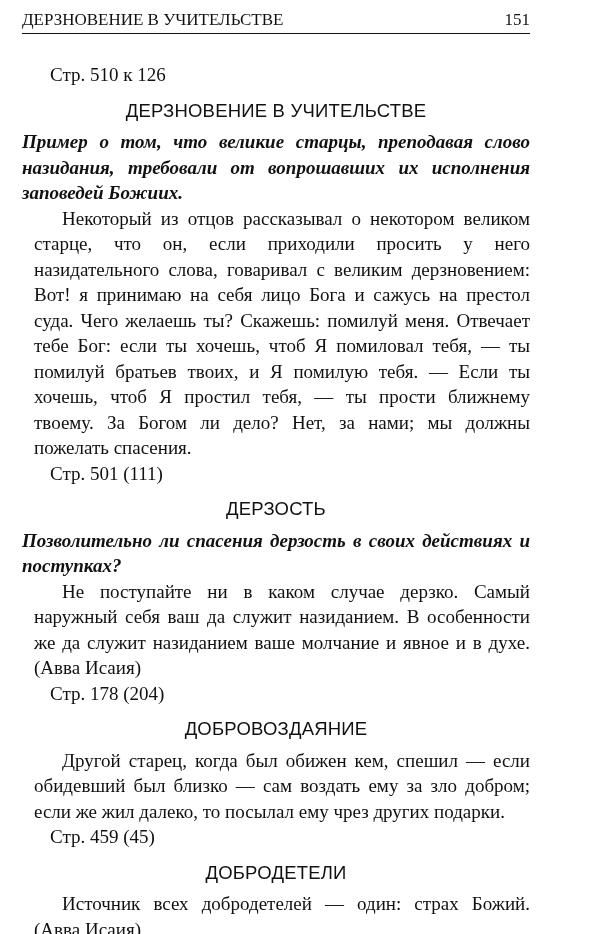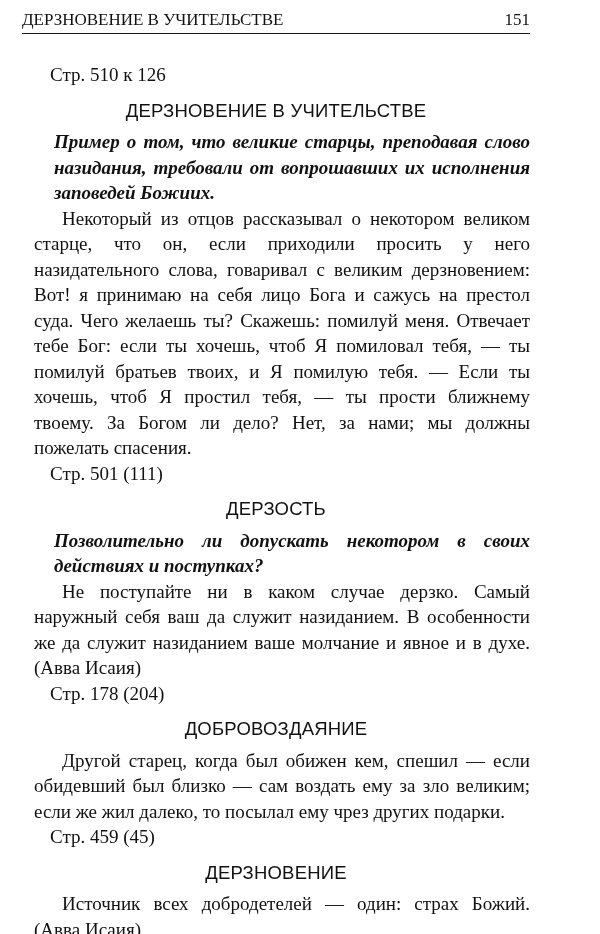--- a/index.html
+++ b/index.html
@@ -7,21 +7,21 @@
   .page { position: absolute; left: 0; top: 0; width: 552px; height: 934px; }
   .running-head {
     position: absolute; left: 22px; right: 22px; top: 6px; height: 28px;
     border-bottom: 1.5px solid #111;
     font-family: "Liberation Serif", serif; font-size: 17px;
     display: flex; justify-content: space-between; align-items: flex-end; padding-bottom: 3px; box-sizing: border-box;
   }
   .content { position: absolute; left: 22px; right: 22px; top: 62px; font-family: "Liberation Serif", serif; font-size: 19px; line-height: 25.5px; }
   .ref { padding-left: 28px; }
   .heading { text-align: center; font-family: "Liberation Sans", sans-serif; font-size: 18.5px; margin: 10px 0 6px 0; letter-spacing: 0.2px; }
-  .question { font-style: italic; font-weight: bold; text-align: justify; text-align-last: left; margin-left: 32px; }
+  .question { font-style: italic; font-weight: bold; text-align: justify; text-align-last: left; }
   .body-text { text-indent: 28px; text-align: justify; text-align-last: left; margin-left: 12px; }
   p { margin: 0; }
 </style>
 </head>
 <body>
 
 <div class="page">
   <div class="running-head">
     <span>ДЕРЗНОВЕНИЕ В УЧИТЕЛЬСТВЕ</span>
     <span>151</span>
@@ -32,30 +32,30 @@
 
     <div>
       <p class="heading">ДЕРЗНОВЕНИЕ В УЧИТЕЛЬСТВЕ</p>
       <p class="question">Пример о том, что великие старцы, преподавая слово назидания, требовали от вопрошавших их исполнения заповедей Божиих.</p>
       <p class="body-text">Некоторый из отцов рассказывал о некотором великом старце, что он, если приходили просить у него назидательного слова, говаривал с великим дерзновением: Вот! я принимаю на себя лицо Бога и сажусь на престол суда. Чего желаешь ты? Скажешь: помилуй меня. Отвечает тебе Бог: если ты хочешь, чтоб Я помиловал тебя, — ты помилуй братьев твоих, и Я помилую тебя. — Если ты хочешь, чтоб Я простил тебя, — ты прости ближнему твоему. За Богом ли дело? Нет, за нами; мы должны пожелать спасения.</p>
       <p class="ref">Стр. 501 (111)</p>
     </div>
 
     <div>
       <p class="heading">ДЕРЗОСТЬ</p>
-      <p class="question">Позволительно ли допускать некотором в своих действиях и поступках?</p>
+      <p class="question">Позволительно ли спасения дерзость в своих действиях и поступках?</p>
       <p class="body-text">Не поступайте ни в каком случае дерзко. Самый наружный себя ваш да служит назиданием. В особенности же да служит назиданием ваше молчание и явное и в духе. (Авва Исаия)</p>
       <p class="ref">Стр. 178 (204)</p>
     </div>
 
     <div>
       <p class="heading">ДОБРОВОЗДАЯНИЕ</p>
-      <p class="body-text">Другой старец, когда был обижен кем, спешил — если обидевший был близко — сам воздать ему за зло великим; если же жил далеко, то посылал ему чрез других подарки.</p>
+      <p class="body-text">Другой старец, когда был обижен кем, спешил — если обидевший был близко — сам воздать ему за зло добром; если же жил далеко, то посылал ему чрез других подарки.</p>
       <p class="ref">Стр. 459 (45)</p>
     </div>
 
     <div>
-      <p class="heading">ДЕРЗНОВЕНИЕ</p>
+      <p class="heading">ДОБРОДЕТЕЛИ</p>
       <p class="body-text">Источник всех добродетелей — один: страх Божий. (Авва Исаия)</p>
 
     </div>
   </div>
 </div>
 
 </body></html>

